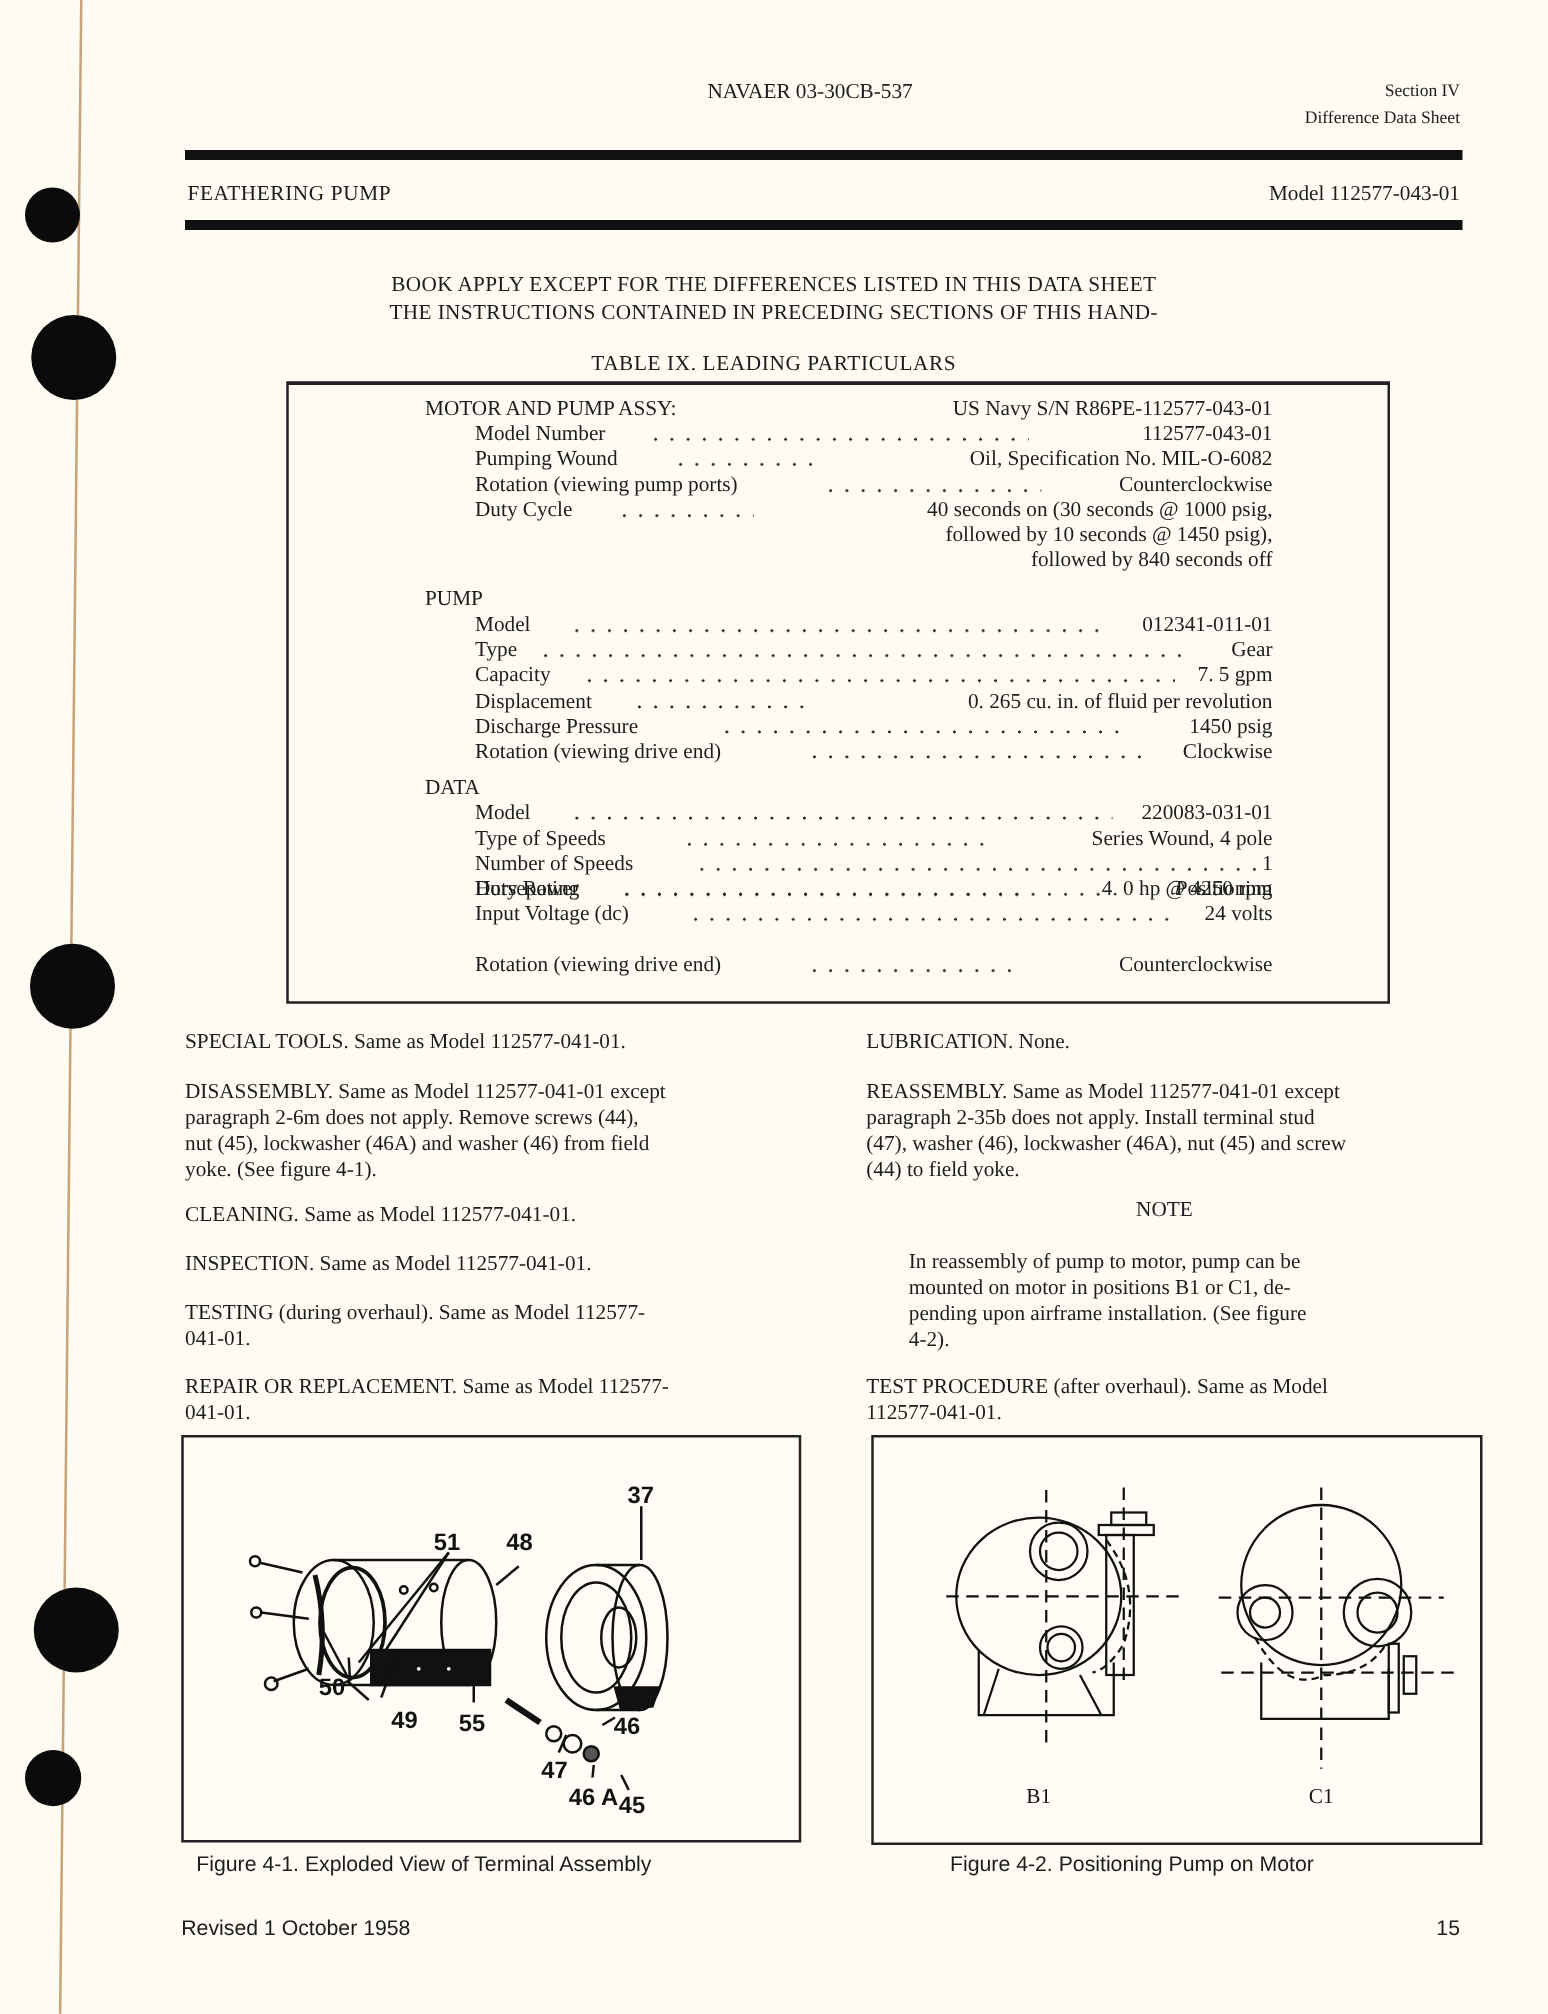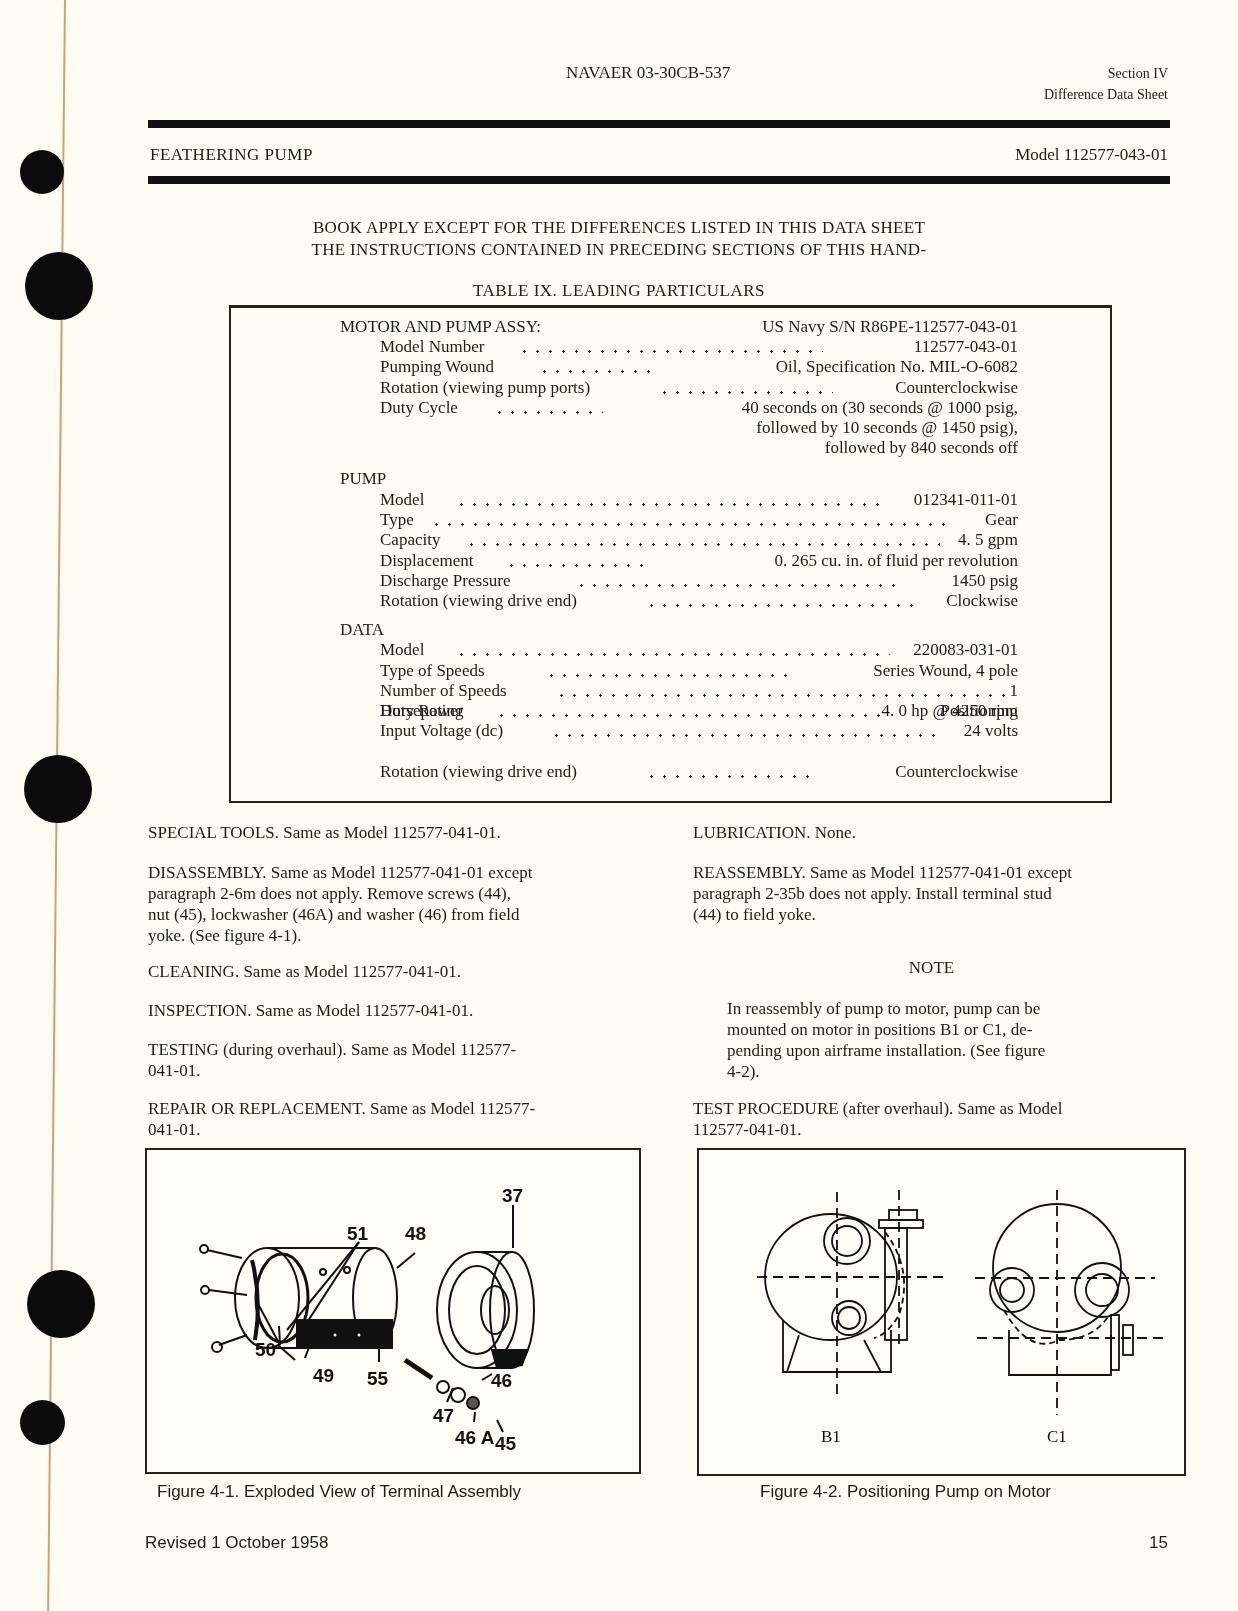--- a/index.html
+++ b/index.html
@@ -118,21 +118,21 @@
   <span class="val">012341-011-01</span>
 </div>
 <div class="tbl-row sub" style="top:509px;">
   <span class="lbl">Type</span>
   <span class="dots" style="left:50px;width:520px;"></span>
   <span class="val">Gear</span>
 </div>
 <div class="tbl-row sub" style="top:529px;">
   <span class="lbl">Capacity</span>
   <span class="dots" style="left:85px;width:475px;"></span>
-  <span class="val">4. 5 gpm</span>
+  <span class="val">7. 5 gpm</span>
 </div>
 <div class="tbl-row sub" style="top:550px;">
   <span class="lbl">Displacement</span>
   <span class="dots" style="left:125px;width:145px;"></span>
   <span class="val">0. 265 cu.  in.  of fluid per revolution</span>
 </div>
 <div class="tbl-row sub" style="top:570px;">
   <span class="lbl">Discharge Pressure</span>
   <span class="dots" style="left:195px;width:330px;"></span>
   <span class="val">1450 psig</span>
@@ -197,20 +197,21 @@
 </div>
 <div class="para col-l" style="top:1098px;">
   <div>REPAIR OR REPLACEMENT.  Same as Model 112577-</div>
   <div>041-01.</div>
 </div>
 
 <div class="para col-r" style="top:822px;">LUBRICATION.  None.</div>
 <div class="para col-r" style="top:862px;">
   <div>REASSEMBLY.  Same as Model 112577-041-01 except</div>
   <div>paragraph 2-35b does not apply.  Install terminal stud</div>
+  <div>(47), washer (46), lockwasher (46A), nut (45) and screw</div>
   <div>(44) to field yoke.</div>
 </div>
 <div class="note-hd">NOTE</div>
 <div class="note-body">
   <div>In reassembly of pump to motor,  pump can be</div>
   <div>mounted  on  motor  in positions B1 or C1,  de-</div>
   <div>pending upon airframe installation. (See figure</div>
   <div>4-2).</div>
 </div>
 <div class="para col-r" style="top:1098px;">

